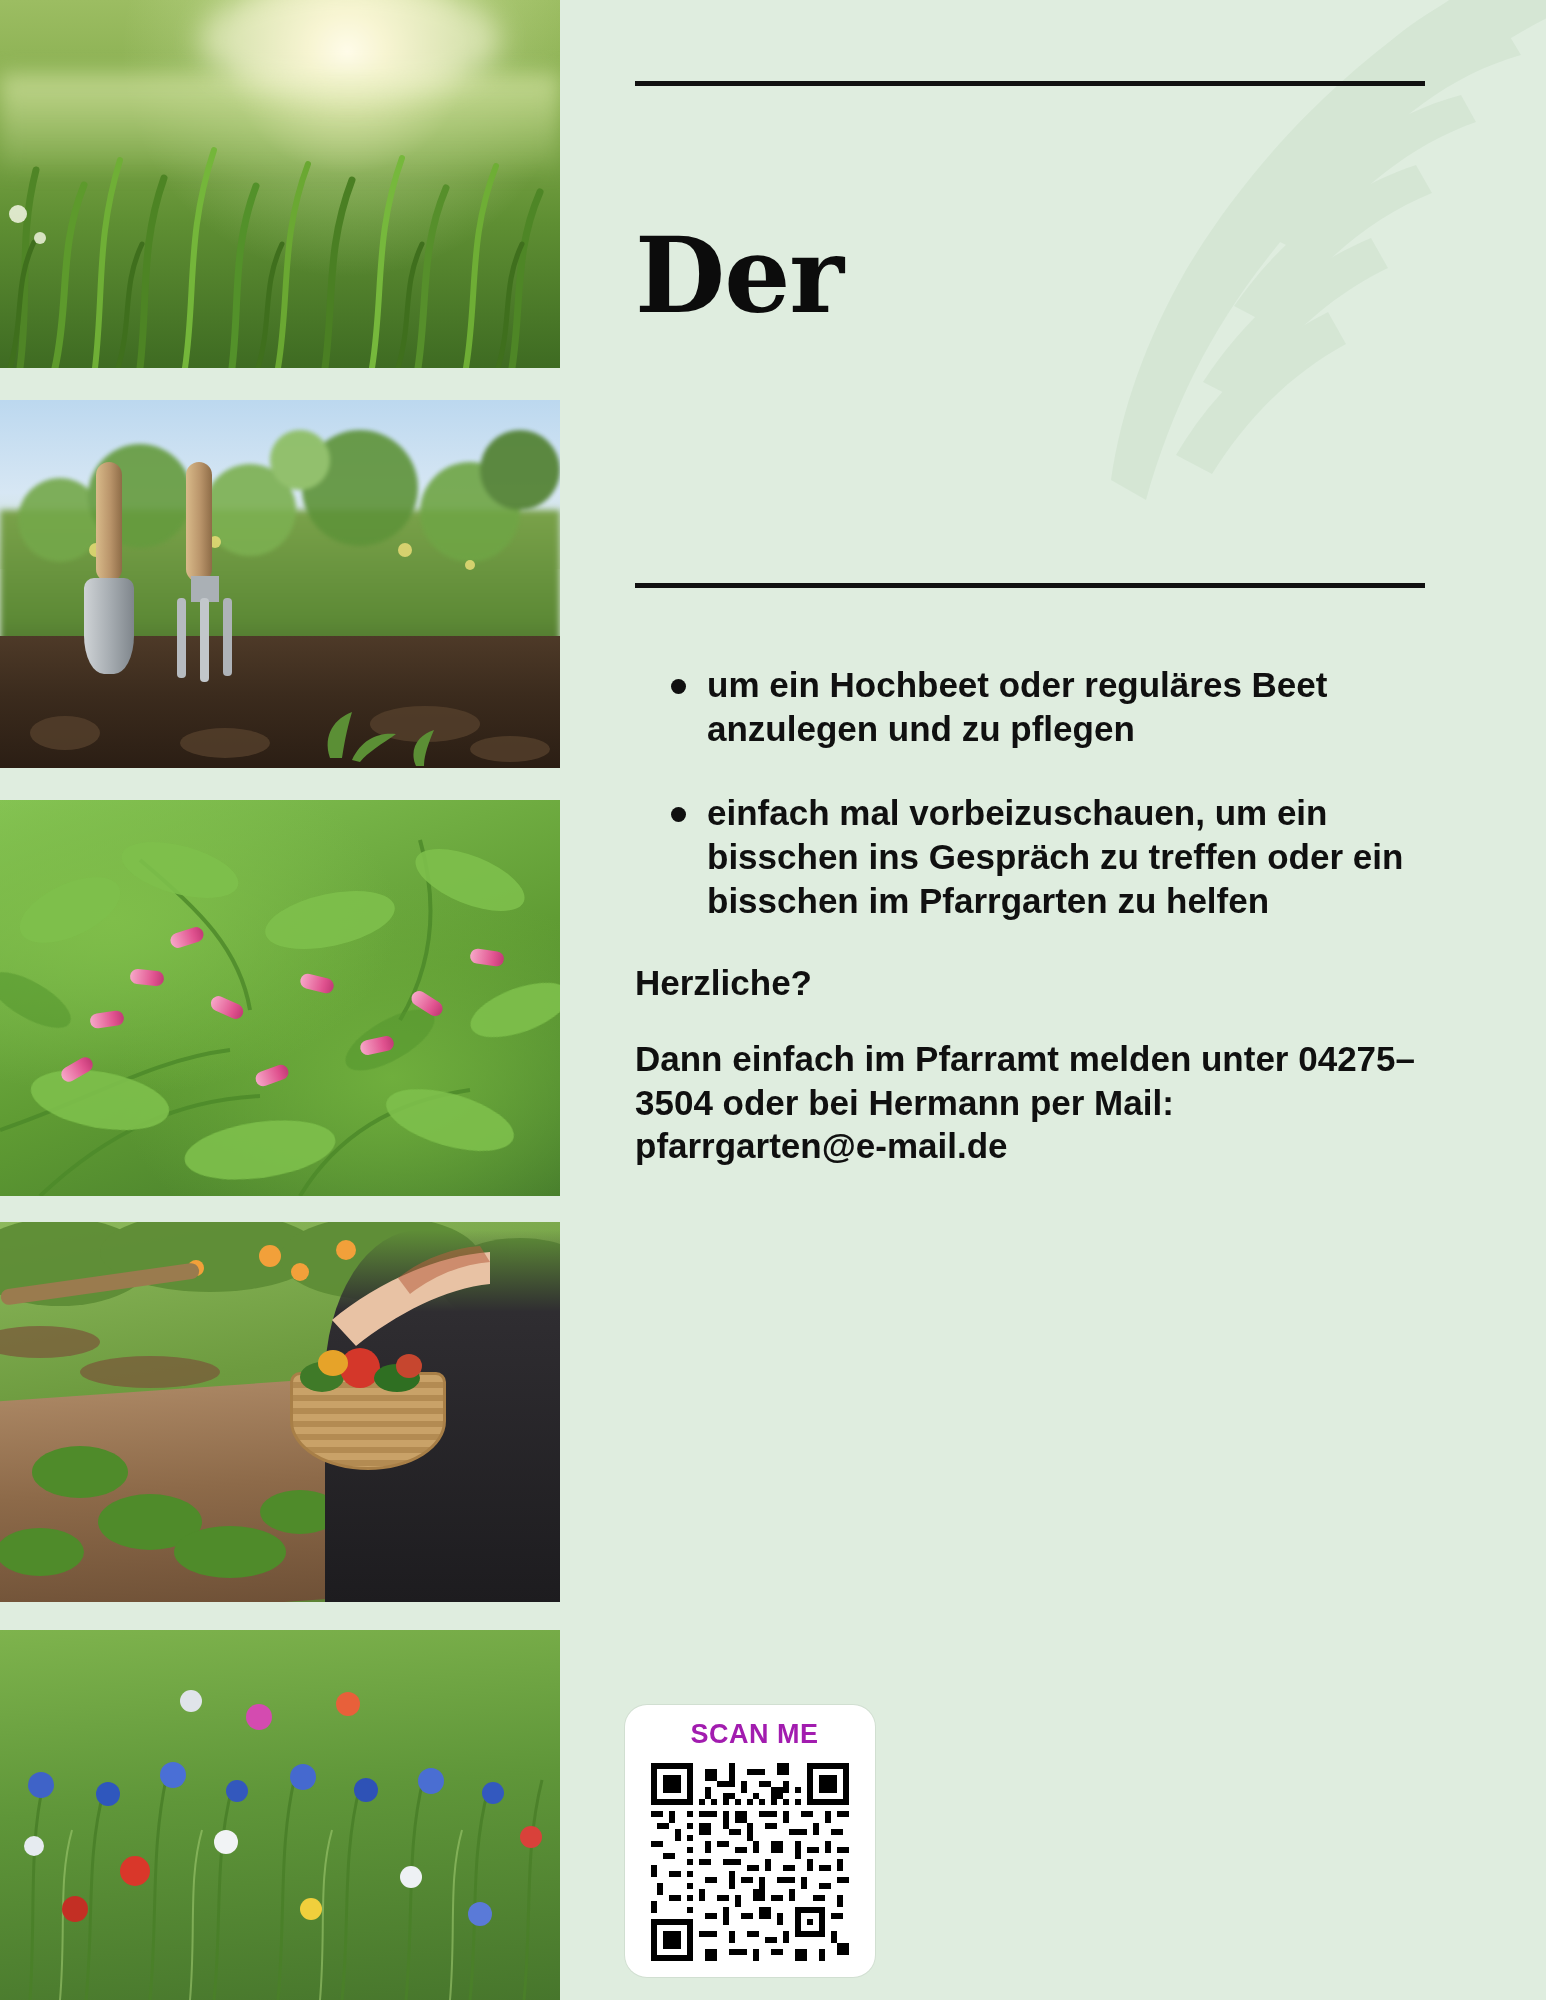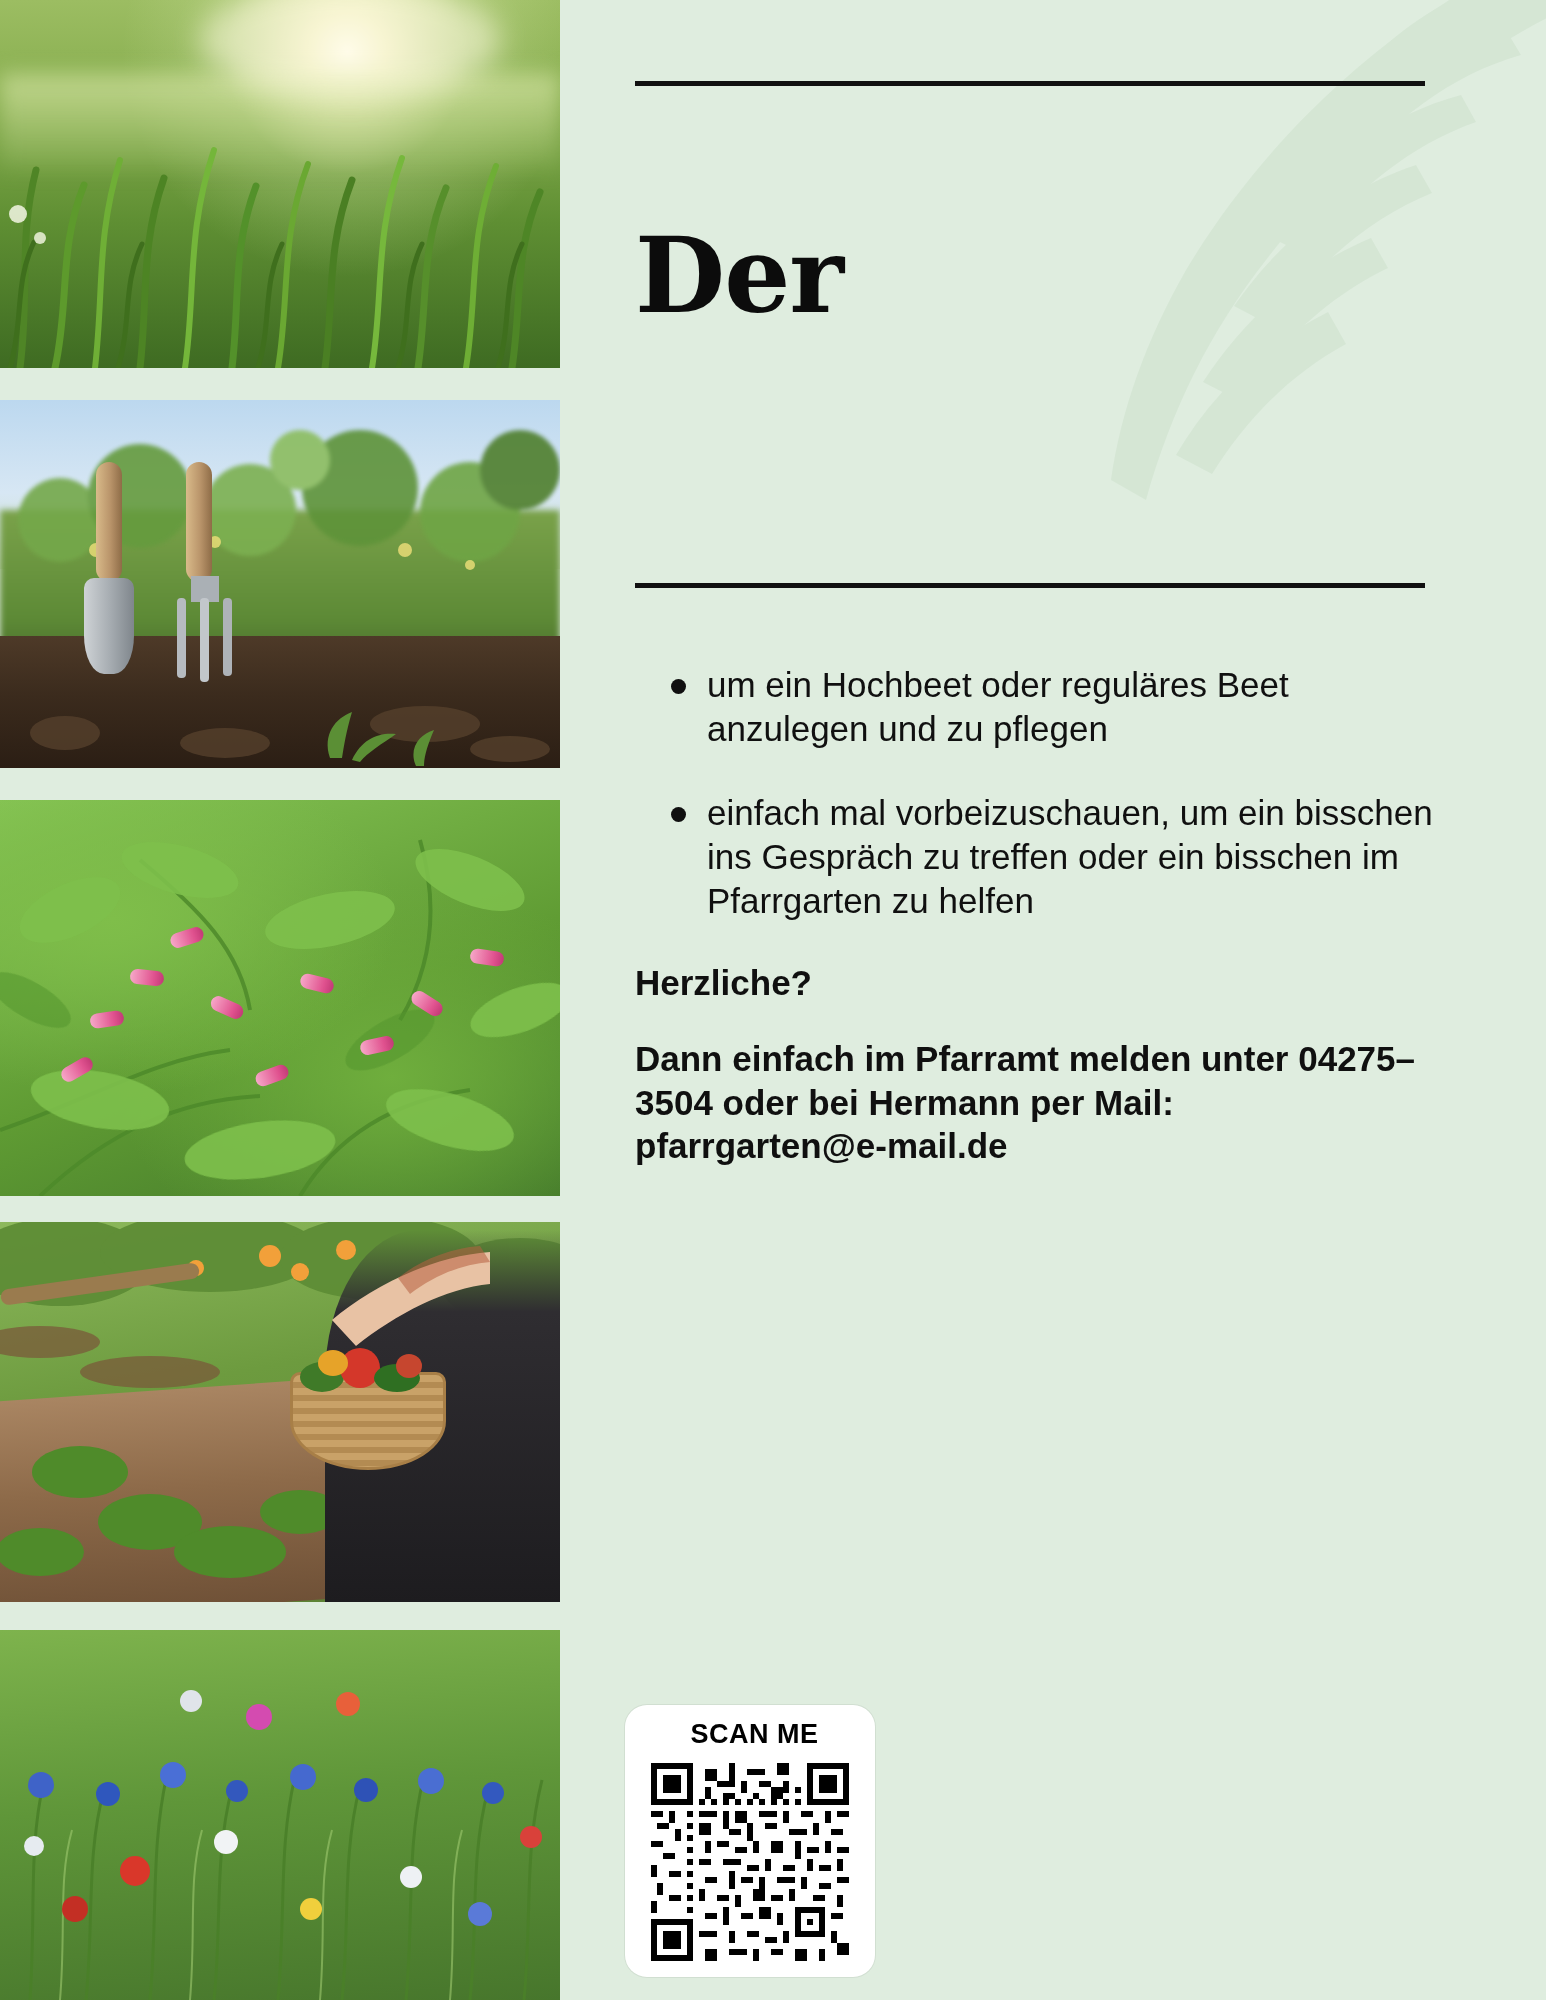--- a/index.html
+++ b/index.html
@@ -176,21 +176,21 @@
   }
   ul.bullets {
     list-style: none;
     margin: 0 0 0 0;
     padding: 0;
   }
   ul.bullets li {
     position: relative;
     padding-left: 72px;
     font-size: 35px;
-    font-weight: 400;
+    font-weight: 700;
     line-height: 1.26;
     margin-bottom: 40px;
   }
   ul.bullets li::before {
     content: "";
     position: absolute;
     left: 36px;
     top: 16px;
     width: 15px;
     height: 15px;
@@ -221,21 +221,21 @@
     border-radius: 22px;
     box-shadow: 0 0 0 1px rgba(0,0,0,.06);
   }
   .qr-label {
     position: absolute;
     top: 14px; left: 0; right: 0;
     text-align: center;
     font-size: 27px;
     font-weight: 700;
     letter-spacing: .5px;
-    color: #000000;
+    color: #a21caf;
     margin-left: 9px;
   }
   .qr-code {
     position: absolute;
     left: 26px;
     top: 58px;
     width: 198px;
     height: 198px;
   }
 </style>

